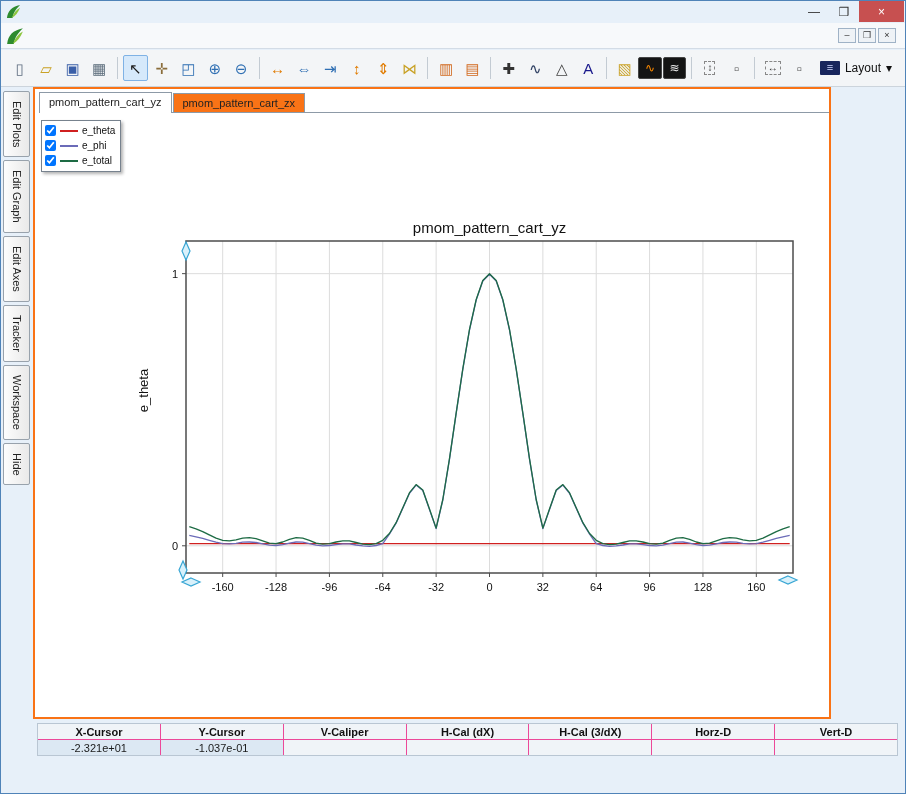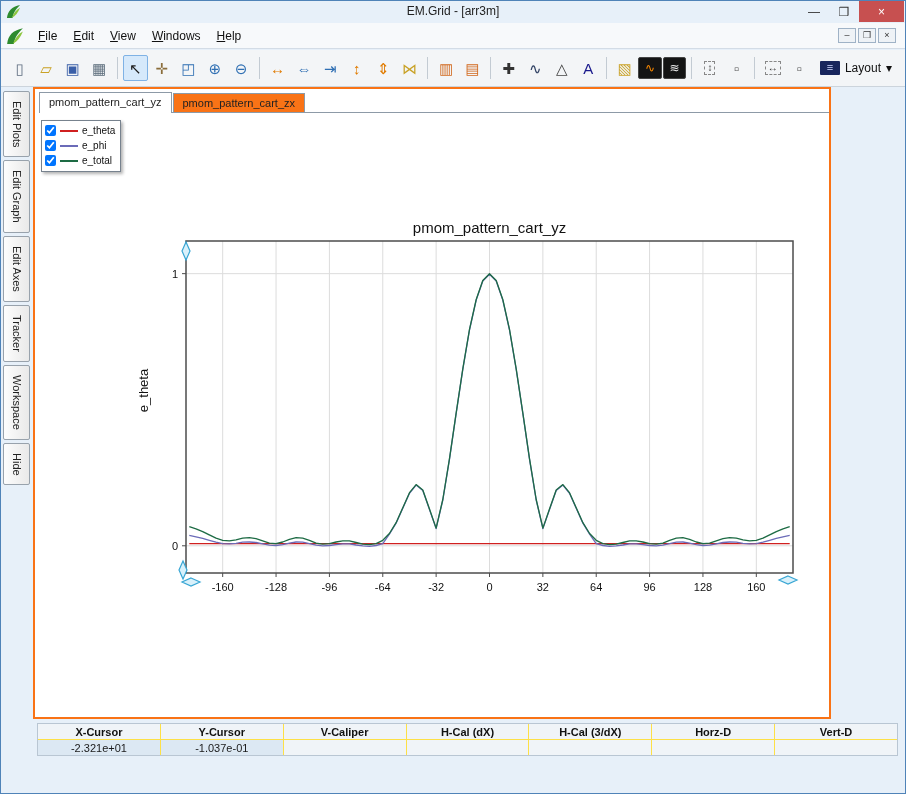--- a/index.html
+++ b/index.html
@@ -64,50 +64,48 @@
   
   .chart-title{position:absolute;left:151px;top:130px;width:607px;text-align:center;
     font-size:15px;color:#111;}
   .y-label{position:absolute;left:68px;top:294px;width:80px;text-align:center;
     transform:rotate(-90deg);font-size:13px;color:#111;}
   .x-label{position:absolute;left:151px;top:512px;width:607px;text-align:center;
     font-size:13px;color:#111;}
   svg.plot{position:absolute;left:120px;top:148px;}
   
   .status-table{position:absolute;left:36px;top:636px;width:861px;
-    display:grid;grid-template-columns:repeat(7,1fr);gap:1px;background:#fde047;
+    display:grid;grid-template-columns:repeat(7,1fr);gap:1px;background:#ec4899;
     border:1px solid #b9c6d3;}
   .scell{background:#f0f4f8;font-size:11px;text-align:center;padding:2px 2px;height:15px;}
   .scell.head{font-weight:bold;color:#111;}
   .scell.val.filled{background:#dce8f3;}
 </style>
 </head>
 <body>
 
 <div class="window">
 
   <div class="titlebar">
     <svg class="app-ico" viewBox="0 0 16 16">
       <path d="M1 15 C2 7 6 3 15 1 C10 6 8 9 7 15 Z" fill="#2e8b2e"></path>
       <path d="M6 15 C8 10 11 6 15 4 C13 9 10 13 6 15 Z" fill="#8dc63f"></path>
     </svg>
-    <div class="title">EM.Grid - [arr3m]</div>
     <div class="cap-btns">
       <button class="cap-btn">—</button>
       <button class="cap-btn">❒</button>
       <button class="cap-btn cap-close">×</button>
     </div>
   </div>
 
   <div class="menubar">
     <svg class="logo" viewBox="0 0 16 16">
       <path d="M1 15 C2 7 6 3 15 1 C10 6 8 9 7 15 Z" fill="#2e8b2e"></path>
       <path d="M6 15 C8 10 11 6 15 4 C13 9 10 13 6 15 Z" fill="#8dc63f"></path>
     </svg>
-    <div id="menu-items"><span class="menu-item">File</span><span class="menu-item">Edit</span><span class="menu-item">View</span><span class="menu-item">Windows</span><span class="menu-item">Help</span></div>
     <div class="mdi-btns">
       <button class="mdi-btn">–</button>
       <button class="mdi-btn">❒</button>
       <button class="mdi-btn">×</button>
     </div>
   </div>
 
   <div class="toolbar" id="toolbar">
     <button class="tbtn">
         <span class="glyph" style="color: rgb(95, 110, 128);">▯</span>

